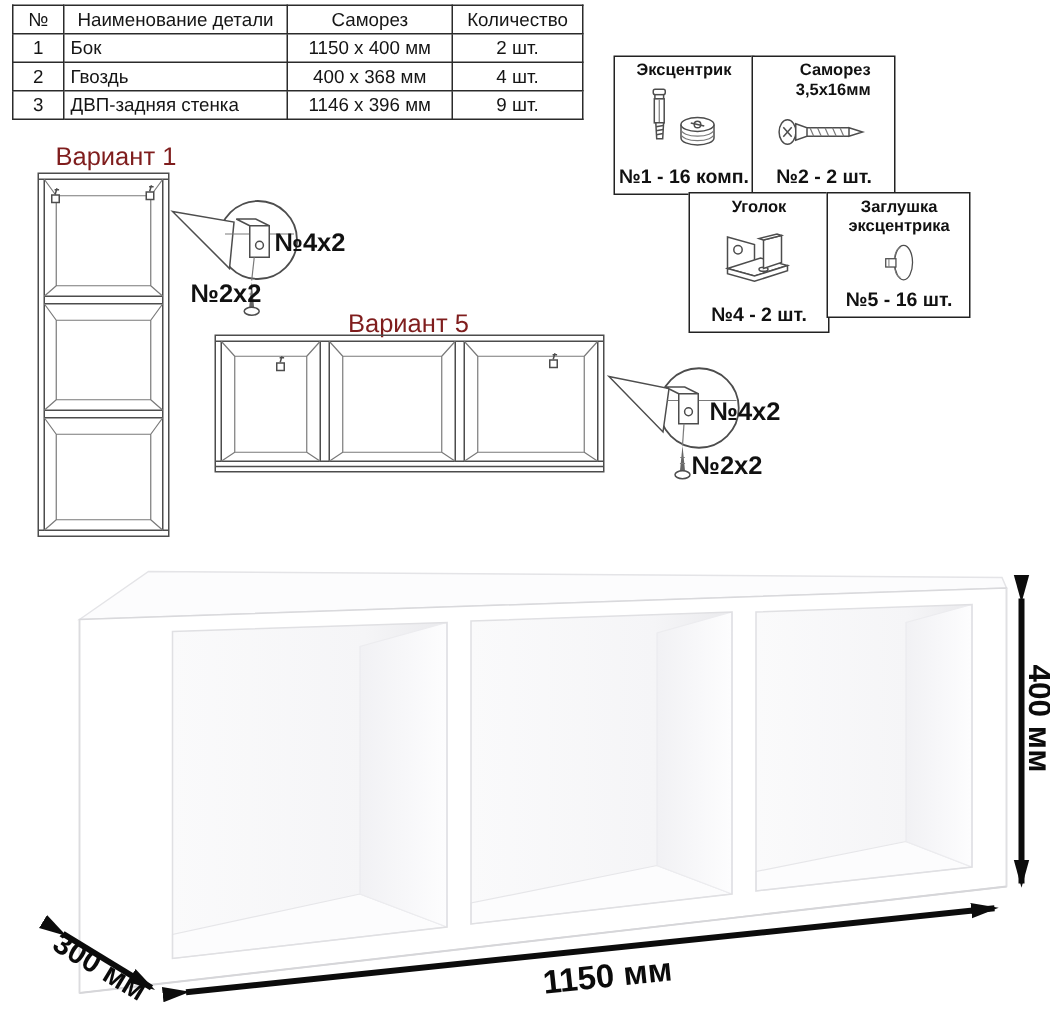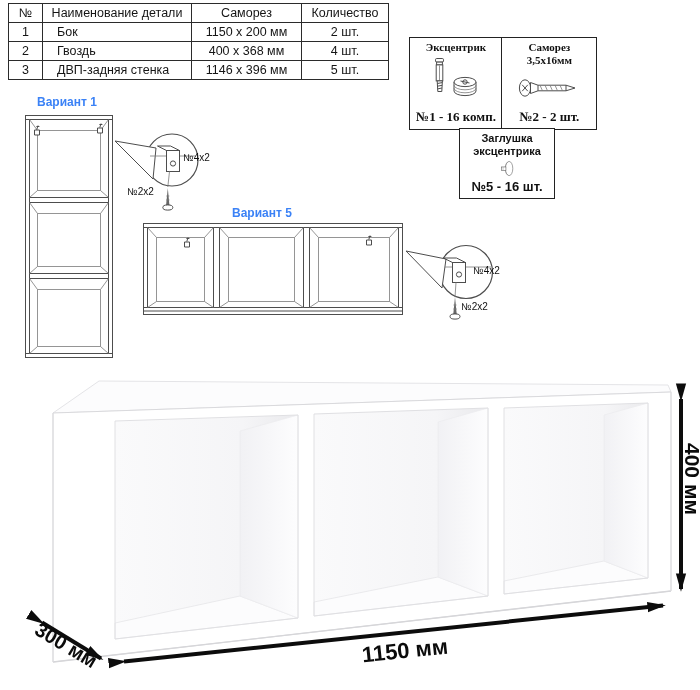--- a/index.html
+++ b/index.html
@@ -8,34 +8,34 @@
   .abs{position:absolute;}
 
   
   #parts-table{left:8px;top:3px;border-collapse:collapse;table-layout:fixed;}
   #parts-table td,#parts-table th{border:1.6px solid #2b2b2b;font-size:12.5px;font-weight:400;
       height:18px;padding:0 3px;text-align:center;white-space:nowrap;overflow:hidden;color:#151515;}
   #parts-table .col-num{width:27px;}
   #parts-table .col-name{width:142px;}
   #parts-table .col-size{width:103px;}
   #parts-table .col-qty{width:80px;}
-  #parts-table td.name-cell{text-align:left;padding-left:14px;}
+  #parts-table td.name-cell{text-align:left;padding-left:4px;}
 
   
   .hw-row{display:flex;}
   .hw-cell{box-sizing:border-box;border:1.6px solid #222;background:#fff;
            display:flex;flex-direction:column;justify-content:space-between;align-items:center;
            padding:3px 2px 4px;}
   .hw-cell + .hw-cell{margin-left:-1.6px;}
   .hw-title{font-size:11px;font-weight:700;line-height:1.18;text-align:center;}
-  .hw-title.left{text-align:center;width:62px;}
+  .hw-title.left{text-align:right;width:62px;}
   .hw-qty{font-size:13px;font-weight:700;white-space:nowrap;}
 
-  .variant-title{font-size:12px;font-weight:700;color:#3b82f6;}
-  .callout-label{font-size:10px;font-weight:400;color:#111;white-space:nowrap;}
+  .variant-title{font-size:17px;font-weight:400;color:#7f1d1d;}
+  .callout-label{font-size:17px;font-weight:700;color:#111;white-space:nowrap;}
 
   .dim-label{font-weight:700;color:#0b0b0b;text-align:center;white-space:nowrap;}
   #dim-w{font-size:22px;transform:rotate(-6deg);}
   #dim-d{font-size:20px;transform:rotate(31deg);}
   #dim-h{font-size:21px;transform:rotate(90deg);}
 
   svg{display:block;}
   .ln{stroke:#4d4d4d;stroke-width:1;fill:none;}
   .lnf{stroke:#4d4d4d;stroke-width:1;fill:#fff;}
   .thin{stroke:#7a7a7a;stroke-width:0.8;fill:none;}
@@ -49,39 +49,39 @@
     <tbody>
         <tr>
       <th class="col-num">№</th>
       <th class="col-name">Наименование детали</th>
       <th class="col-size">Саморез</th>
       <th class="col-qty">Количество</th>
     </tr>
     <tr>
       <td>1</td>
       <td class="name-cell">Бок</td>
-      <td>1150 х 200 мм</td>
+      <td>1150 х 400 мм</td>
       <td>2 шт.</td>
     </tr>
     <tr>
       <td>2</td>
       <td class="name-cell">Гвоздь</td>
       <td>400 х 368 мм</td>
       <td>4 шт.</td>
     </tr>
     <tr>
       <td>3</td>
       <td class="name-cell">ДВП-задняя стенка</td>
       <td>1146 х 396 мм</td>
-      <td>5 шт.</td>
+      <td>9 шт.</td>
     </tr>
   </tbody>
     </table>
 
-  <div class="abs hw-row" style="left:409px;top:37px;font-family:Liberation Serif, serif;">
+  <div class="abs hw-row" style="left:409px;top:37px;">
     <div class="hw-cell" style="width:94px;height:93px;">
       <div class="hw-title">Эксцентрик</div>
       <svg width="70" height="48" viewBox="0 0 70 48">
         <rect class="lnf" x="14.5" y="1.5" width="8" height="3.6" rx="1.2"></rect>
         <rect class="lnf" x="15.6" y="5.1" width="5.8" height="2.8"></rect>
         <rect class="lnf" x="15.2" y="7.9" width="6.6" height="16"></rect>
         <line class="thin" x1="18.5" y1="8.5" x2="18.5" y2="23.5"></line>
         <polygon class="lnf" points="16.2,23.9 21.4,23.9 20.8,34.5 16.8,34.5"></polygon>
         <line class="ln" x1="16.4" y1="26.5" x2="21.2" y2="25.6"></line>
         <line class="ln" x1="16.5" y1="29.2" x2="21.1" y2="28.3"></line>
@@ -103,21 +103,34 @@
         <path class="lnf" d="M14.5 9.5 L22 12.2 L22 17.8 L14.5 20.5 Z"></path>
         <path class="lnf" d="M22 12.2 H50 M22 17.8 H50"></path>
         <path class="thin" d="M24 12.2 L26.5 17.8 M29 12.2 L31.5 17.8 M34 12.2 L36.5 17.8 M39 12.2 L41.5 17.8 M44 12.2 L46.5 17.8"></path>
         <polygon class="lnf" points="50,12.2 59,15 50,17.8"></polygon>
       </svg>
       <div class="hw-qty">№2 - 2 шт.</div>
     </div>
   </div>
 
   <div class="abs hw-row" style="left:459px;top:128.4px;">
-    <div class="hw-cell" style="width:96px;height:71px;">
+    <div class="hw-cell" style="width:94px;height:93.6px;">
+      <div class="hw-title">Уголок</div>
+      <svg width="66" height="48" viewBox="0 0 66 48">
+        <polygon class="lnf" points="12,8 30,13 30,34 12,29"></polygon>
+        <circle class="lnf" cx="19" cy="16.5" r="2.8"></circle>
+        <polygon class="lnf" points="12,29 30,34 52,27 34,22"></polygon>
+        <polygon class="lnf" points="12,29 12,32.5 30,37.5 52,30.5 52,27 30,34"></polygon>
+        <ellipse class="lnf" cx="36" cy="29.5" rx="3" ry="1.4"></ellipse>
+        <polygon class="lnf" points="36,10 48,7 48,25 36,29"></polygon>
+        <polygon class="lnf" points="36,10 33,9 45,6 48,7"></polygon>
+      </svg>
+      <div class="hw-qty">№4 - 2 шт.</div>
+    </div>
+    <div class="hw-cell" style="width:96px;height:84px;">
       <div class="hw-title" style="width:80px;">Заглушка эксцентрика</div>
       <svg width="42" height="40" viewBox="0 0 42 40">
         <ellipse class="lnf" cx="25" cy="20" rx="7" ry="13.5"></ellipse>
         <path class="thin" d="M22.5 8.5 a5 11.5 0 0 0 0 23"></path>
         <rect class="lnf" x="11" y="17" width="8" height="6.5"></rect>
         <line class="thin" x1="13.5" y1="17.2" x2="13.5" y2="23.2"></line>
       </svg>
       <div class="hw-qty">№5 - 16 шт.</div>
     </div>
   </div>

